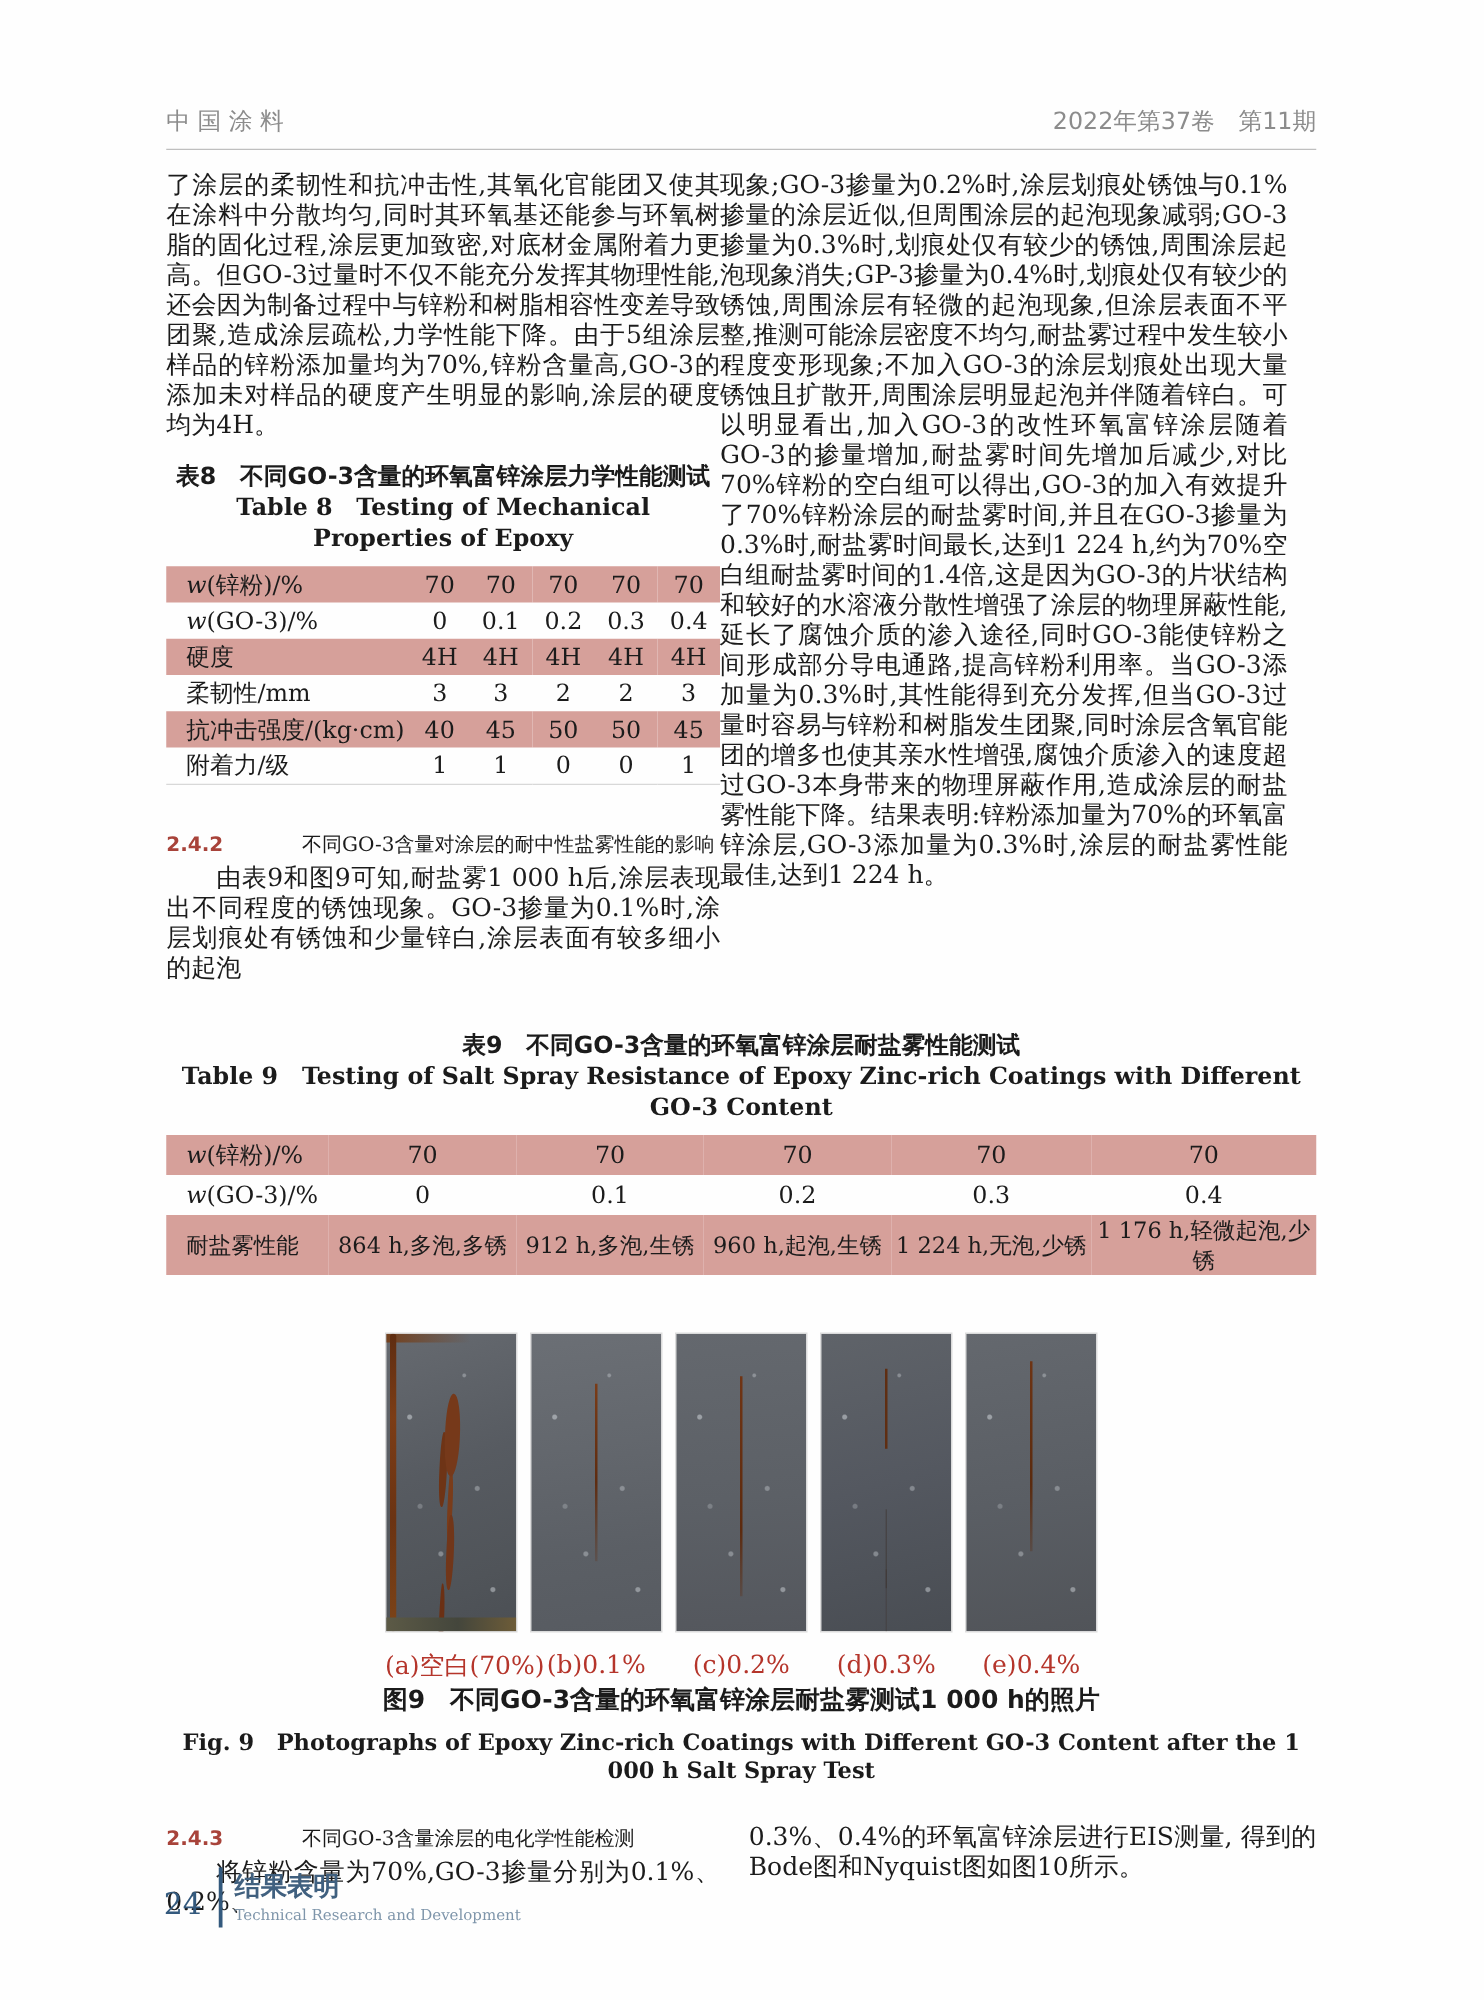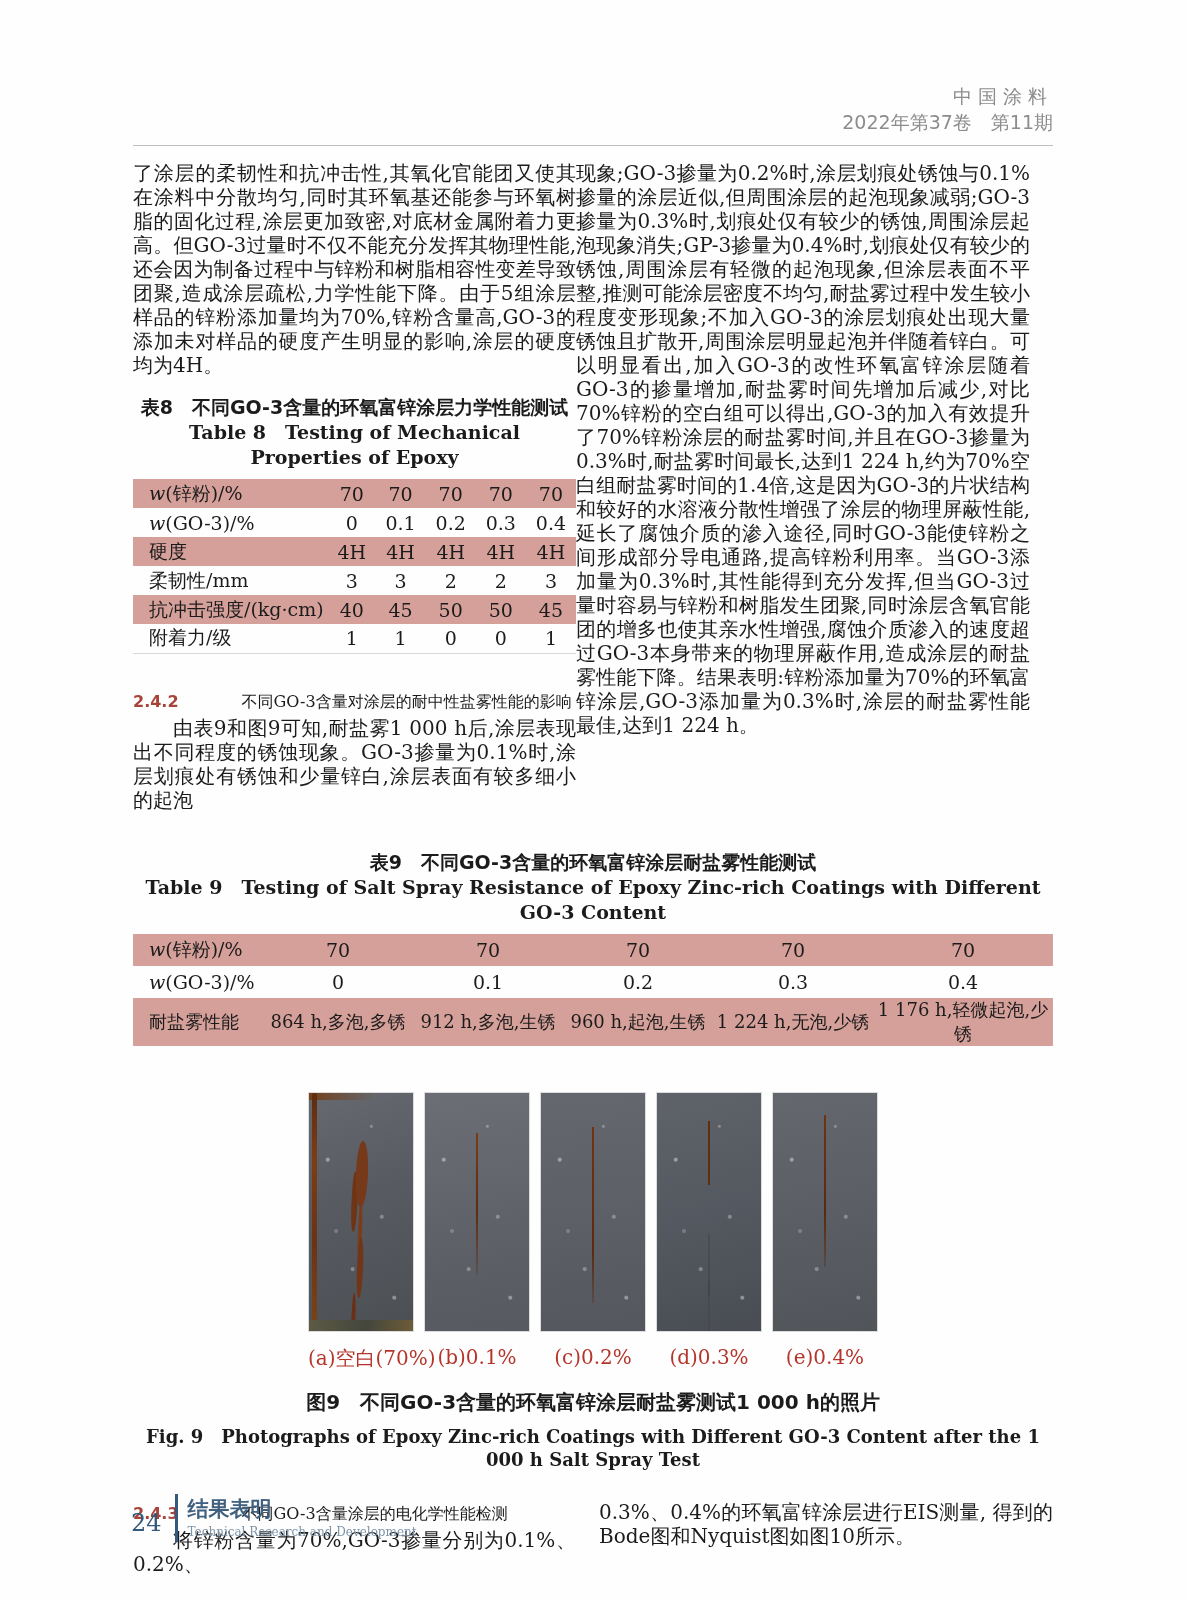--- a/index.html
+++ b/index.html
@@ -8,21 +8,21 @@
     position:relative; width:1187px; height:1600px; margin:0 auto;
     background:#fefefe; overflow:hidden;
     font-family:"DejaVu Serif", serif; color:#1b1b1b;
   }
   .content { padding:0 134px 0 133px; }
 
   
   .header {
     display:flex; justify-content:space-between; align-items:flex-end;
     padding:84px 0 9px 0; border-bottom:1.5px solid #bfbfbf;
-    color:#8c8c8c; font-family:"DejaVu Sans", sans-serif; font-size:19px;flex-direction:column;
+    color:#8c8c8c; font-family:"DejaVu Sans", sans-serif; font-size:19px;
   }
   .journal-name { letter-spacing:6px; }
 
   
   .cols { display:flex; margin-top:15px; }
   .col-l { width:443px; }
   .col-r { width:454px; }
   p.body { margin:0; font-size:20px; line-height:24px; text-align:justify; }
   p.indent { text-indent:2em; }
 
@@ -88,21 +88,21 @@
     background:linear-gradient(#7a3c18 0%,#5e2c10 55%, rgba(94,44,16,.25) 100%); }
   .pc .scratch { top:34px; height:176px;
     background:linear-gradient(#703414 0%,#5c2a0e 70%, rgba(92,42,14,.3) 100%); }
   .pd .scratch { top:28px; height:64px; background:#5f2e12;
     box-shadow:0 112px 0 -0.5px rgba(58,44,36,.45), 0 160px 0 -0.5px rgba(58,44,36,.3); }
   .pe .scratch { top:22px; height:152px;
     background:linear-gradient(#6e3414 0%,#5a2a0e 65%, rgba(90,42,14,.3) 100%); }
   .photo-labels { display:flex; justify-content:center; gap:10px; margin-top:13px;
     color:#b5352b; font-size:20px; }
   .photo-labels .plabel { width:106px; text-align:center; white-space:nowrap; }
-  .fig-cap-zh { text-align:center; font-weight:bold; font-size:20px; margin-top:17px;
+  .fig-cap-zh { text-align:center; font-weight:bold; font-size:20px; 
     font-family:"DejaVu Sans", sans-serif; }
   .fig-cap-en { text-align:center; font-weight:bold; font-size:18px; margin-top:9px;
     font-family:"DejaVu Serif", serif; }
 
   .cols2 { display:flex; gap:23px; margin-top:30px; }
   .cols2 .sec { margin-top:0; }
 
   
   .footer { position:absolute; left:131px; bottom:58px; display:flex; align-items:center; }
   .footer-page { font-size:24px; color:#33597d; margin-right:13px; align-self:center; padding-top:10px; }

